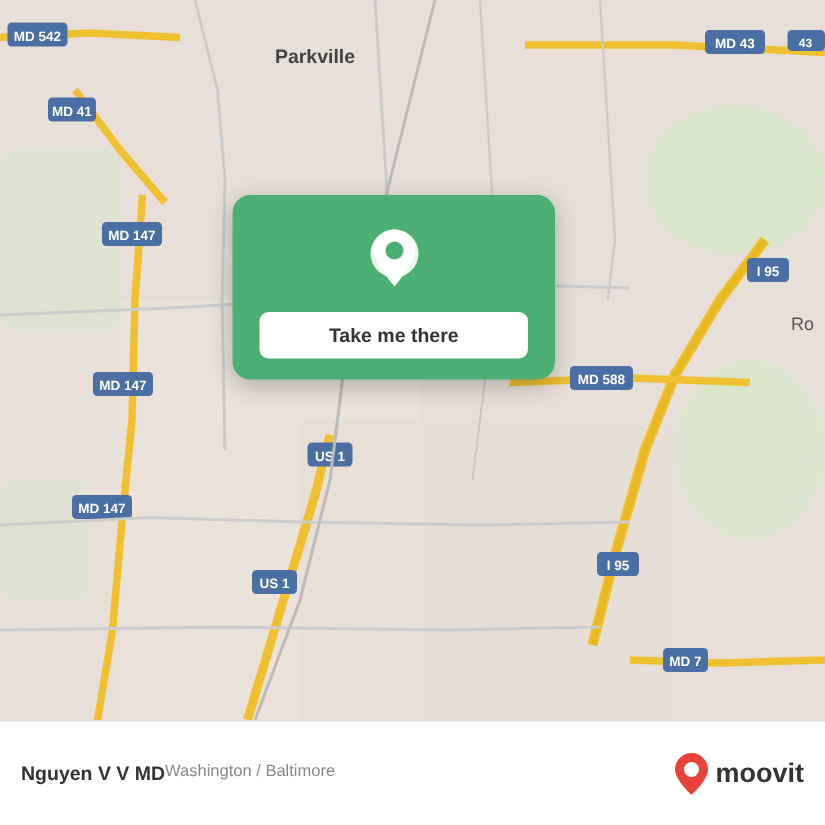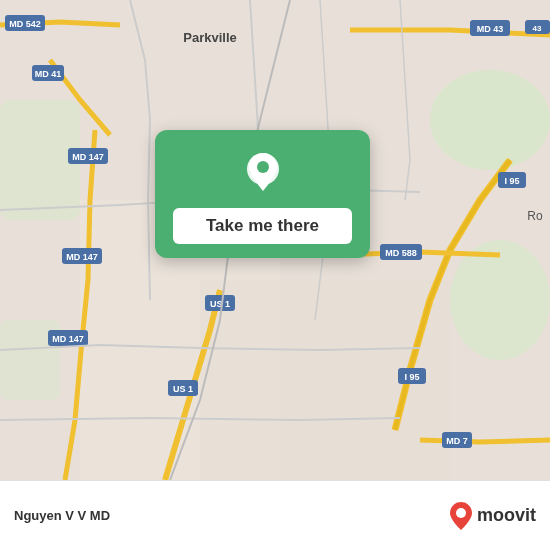--- a/index.html
+++ b/index.html
@@ -47,21 +47,21 @@
       height: 48px;
       margin-bottom: 12px;
     }
 
     .take-me-there-btn {
       background: white;
       color: #333;
       border: none;
       border-radius: 6px;
       padding: 8px 22px;
-      font-size: 17px;
+      font-size: 13px;
       font-weight: 600;
       cursor: pointer;
       width: 100%;
       text-align: center;
     }
 
     
     .attribution-bar {
       position: absolute;
       bottom: 68px;
@@ -197,20 +197,21 @@
       <circle cx="24" cy="19" r="6" fill="#4caf72"></circle>
     </svg>
     <button class="take-me-there-btn">Take me there</button>
   </div>
 
 </div>
 
 <div id="bottom-bar">
   <div class="bottom-text">
     <span class="bottom-title">Nguyen V V MD</span>
+    <span class="bottom-subtitle">Washington / Baltimore</span>
   </div>
   <div class="moovit-logo">
 
     <svg width="32" height="32" viewBox="0 0 32 32" xmlns="http://www.w3.org/2000/svg">
       <path d="M16 2 C10 2 5 7 5 13 C5 20 16 30 16 30 C16 30 27 20 27 13 C27 7 22 2 16 2Z" fill="#e8433b"></path>
       <circle cx="16" cy="13" r="5" fill="white"></circle>
     </svg>
     <span class="moovit-logo-text">moovit</span>
   </div>
 </div>

